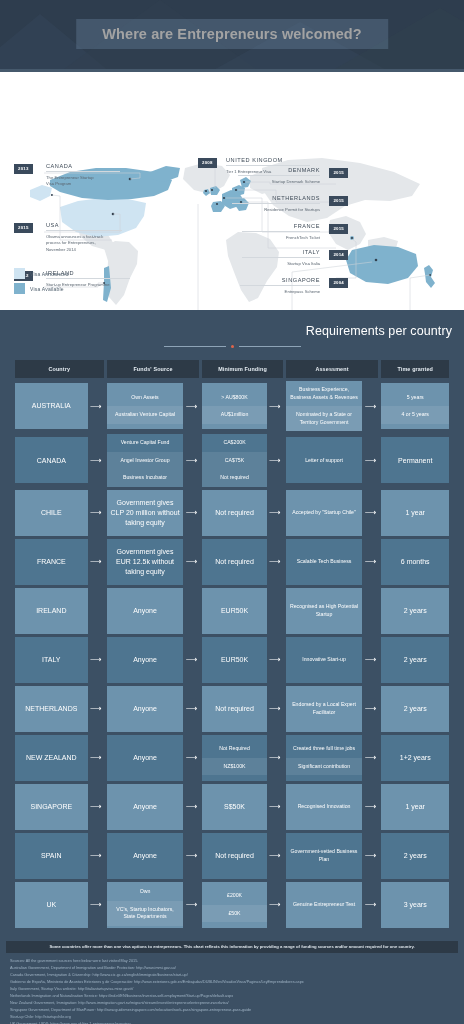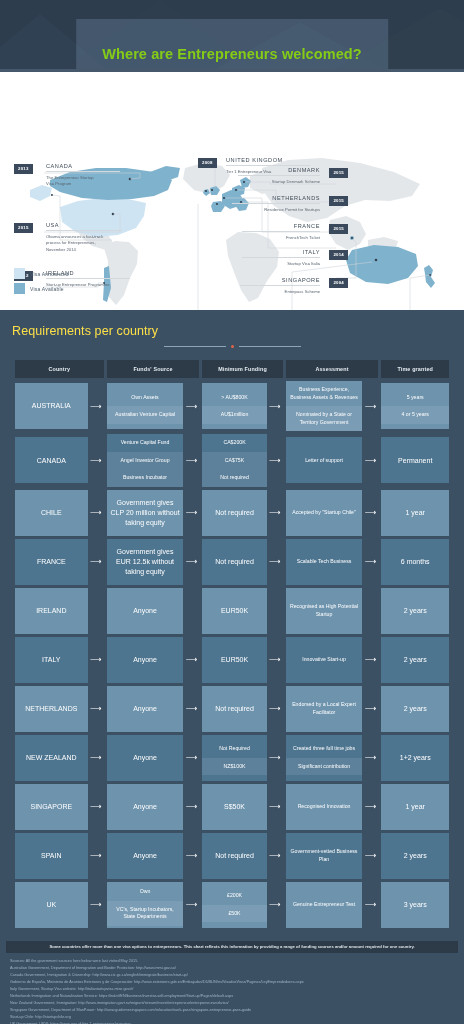--- a/index.html
+++ b/index.html
@@ -51,24 +51,23 @@
     left: 50%;
     top: 19px;
     transform: translateX(-50%);
     background: rgba(120,150,180,0.30);
     padding: 7px 26px;
     z-index: 5;
   }
   .title-box h1 {
     font-size: 14.5px;
     font-weight: bold;
-    color: #84cc16;
+    color: #a3a3a3;
     letter-spacing: 0.1px;
     white-space: nowrap;
-    margin-top: 20px;
   }
   .hdr-rule {
     position: absolute;
     bottom: 0; left: 0; right: 0;
     height: 3px;
     background: #46596c;
   }
 
   
   .map-section {
@@ -137,22 +136,22 @@
     letter-spacing: 0.2px;
   }
 
   
   .table-section {
     background: #3c5064;
     padding: 14px 12px 4px 12px;
     position: relative;
   }
   .sec-title {
-    text-align: left;
-    color: #fde047;
+    text-align: right;
+    color: #ffffff;
     font-size: 12.5px;
     letter-spacing: 0.1px;
   }
   .sec-rule {
     display: flex;
     align-items: center;
     justify-content: center;
     margin: 7px 0 9px 0;
   }
   .sec-rule .ln {

